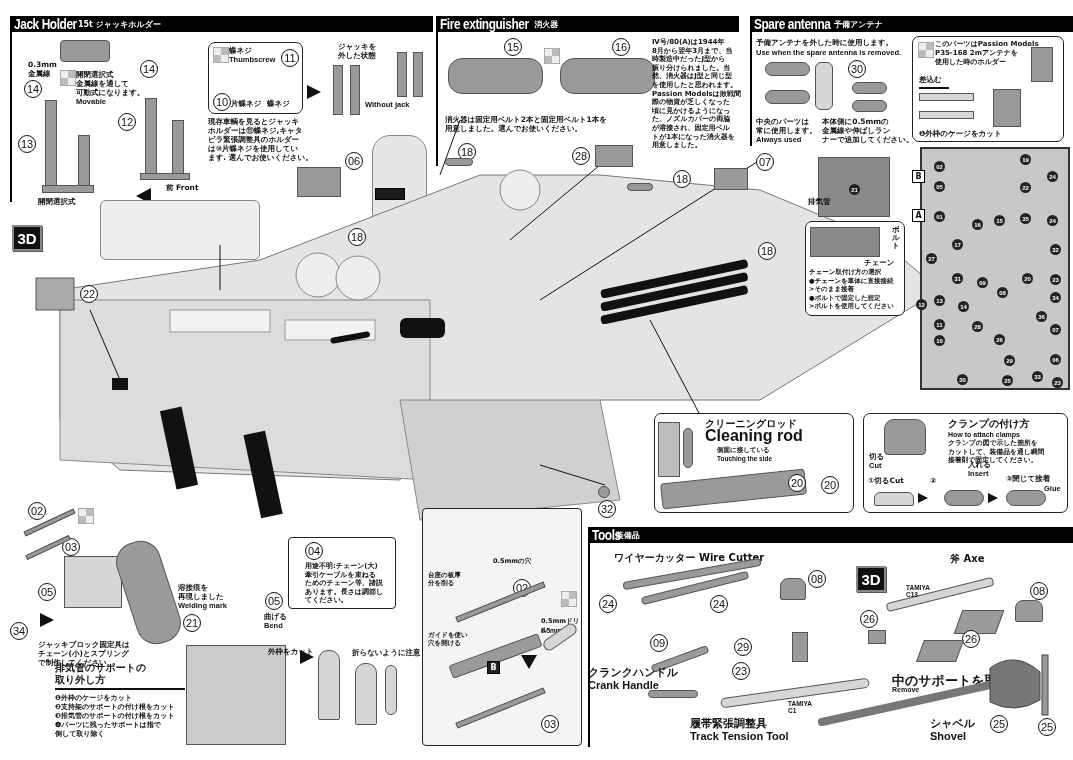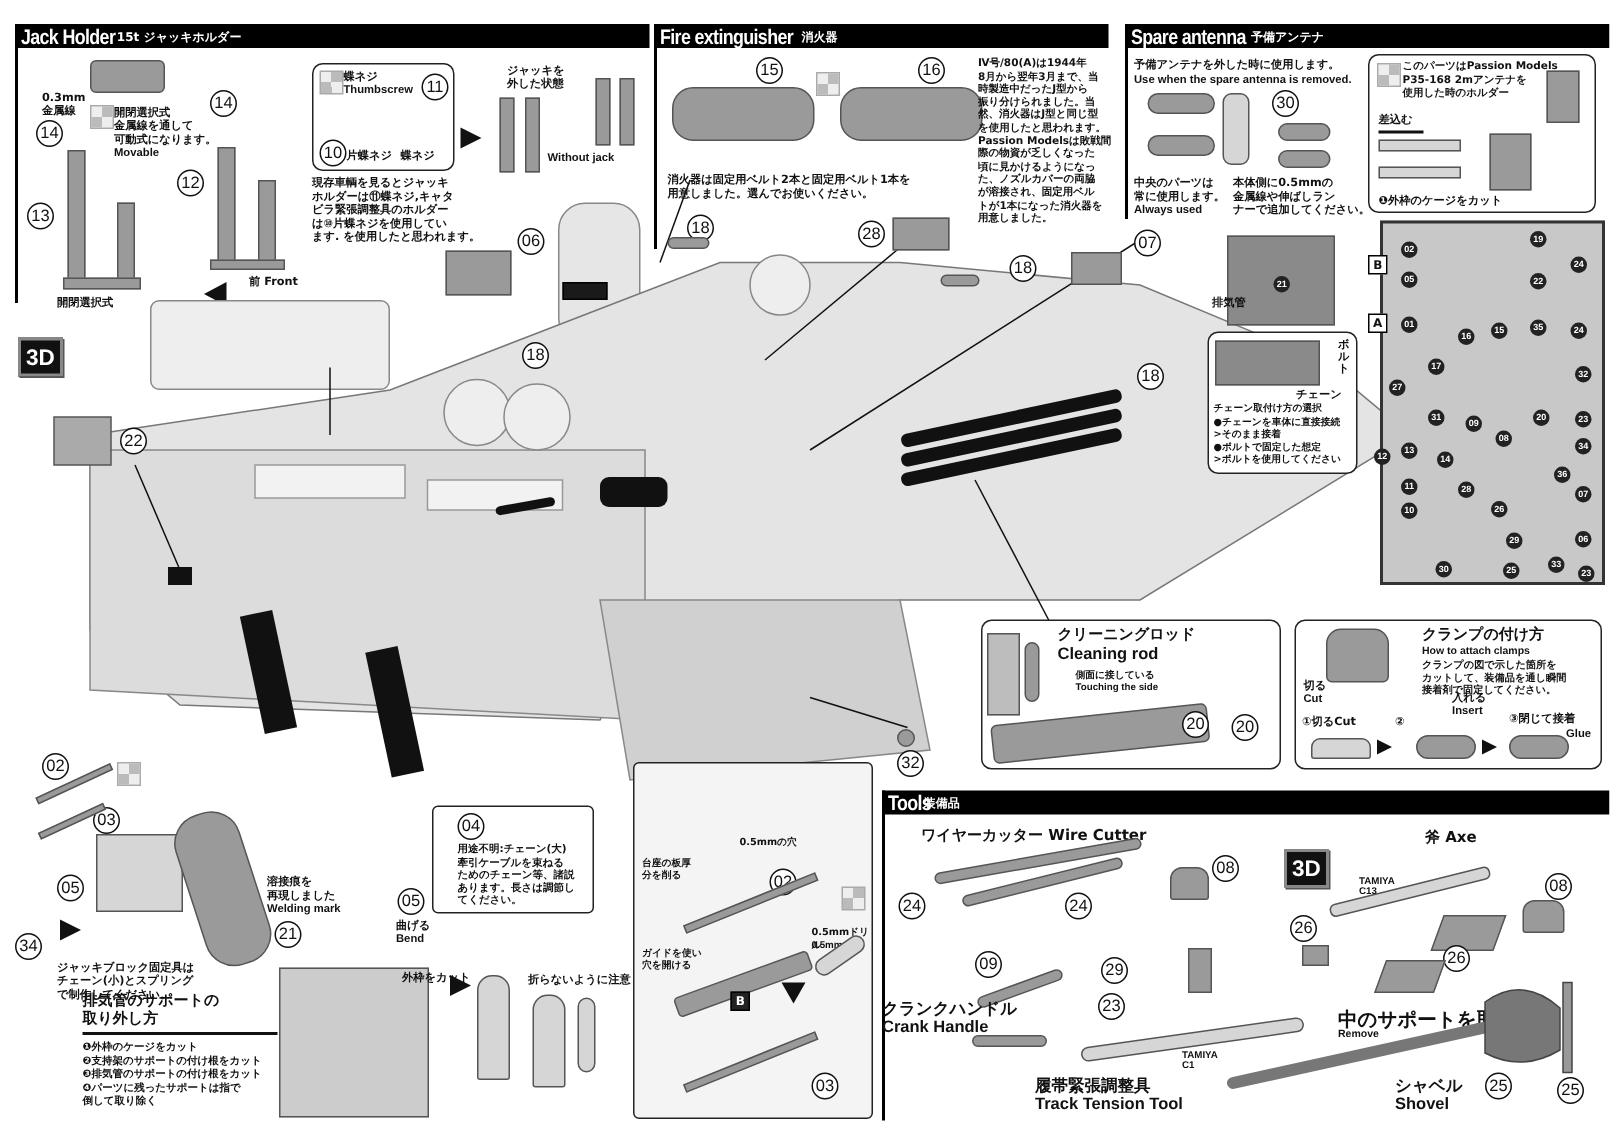--- a/index.html
+++ b/index.html
@@ -84,21 +84,21 @@
   <div class="txt en" style="left:20px;top:12px;">Thumbscrew</div>
   <div class="num" style="left:72px;top:6px;">11</div>
   <div class="num" style="left:4px;top:50px;">10</div>
   <div class="txt" style="left:22px;top:56px;">片蝶ネジ</div>
   <div class="txt" style="left:58px;top:56px;">蝶ネジ</div>
 </div>
 <div class="txt" style="left:208px;top:117px;">現存車輌を見るとジャッキ
 ホルダーは⑪蝶ネジ,キャタ
 ビラ緊張調整具のホルダー
 は⑩片蝶ネジを使用してい
-ます. を使用したと思われます。</div>
+ます. 選んでお使いください。</div>
 <div class="arrow-r" style="left:307px;top:85px;"></div>
 <div class="txt" style="left:338px;top:42px;">ジャッキを
 外した状態</div>
 <div class="part" style="left:333px;top:65px;width:10px;height:50px;"></div>
 <div class="part" style="left:350px;top:65px;width:10px;height:50px;"></div>
 <div class="part" style="left:397px;top:52px;width:10px;height:45px;"></div>
 <div class="part" style="left:413px;top:52px;width:10px;height:45px;"></div>
 <div class="txt en" style="left:365px;top:100px;">Without jack</div>
 
 <div class="num" style="left:504px;top:38px;">15</div>
@@ -248,21 +248,21 @@
   <div class="pm-n" style="left:130px;top:228px;">23</div>
 </div>
 <div class="sq w" style="left:912px;top:170px;">B</div>
 <div class="sq w" style="left:912px;top:209px;">A</div>
 <div class="txt" style="left:1000px;top:415px;font-size:10px;margin-left:36px;">パーツ配置図</div>
 
 <div class="box" style="left:654px;top:413px;width:200px;height:100px;">
   <div class="part lt" style="left:3px;top:8px;width:22px;height:55px;background:#bdbdbd;"></div>
   <div class="part" style="left:28px;top:14px;width:10px;height:40px;border-radius:5px;"></div>
   <div class="txt" style="left:50px;top:4px;font-size:10px;line-height:11px;">クリーニングロッド</div>
-  <div class="txt en" style="left:50px;top:16px;font-size:11px;line-height:12px;">Cleaning rod</div>
+  <div class="txt en" style="left:50px;top:16px;font-size:16px;line-height:12px;">Cleaning rod</div>
   <div class="txt" style="left:62px;top:32px;font-size:6.5px;">側面に接している</div>
   <div class="txt en" style="left:62px;top:40px;font-size:6.5px;">Touching the side</div>
   <div class="part" style="left:6px;top:62px;width:145px;height:26px;border-radius:4px;transform:rotate(-6deg);"></div>
   <div class="num" style="left:166px;top:62px;">20</div>
 </div>
 
 <div class="box" style="left:863px;top:413px;width:205px;height:100px;">
   <div class="part" style="left:20px;top:5px;width:42px;height:36px;border-radius:10px 10px 4px 4px;"></div>
   <div class="txt" style="left:5px;top:38px;">切る</div>
   <div class="txt en" style="left:5px;top:47px;">Cut</div>
@@ -313,21 +313,21 @@
 あります。長さは調節し
 てください。</div>
 </div>
 
 <div class="txt" style="left:55px;top:662px;font-size:10px;line-height:12px;">排気管のサポートの
 取り外し方</div>
 <div style="position:absolute;left:55px;top:688px;width:130px;height:2px;background:#111;"></div>
 <div class="txt" style="left:55px;top:694px;font-size:7px;line-height:9px;">❶外枠のケージをカット</div>
 <div class="txt" style="left:55px;top:703px;font-size:7px;line-height:9px;">❷支持架のサポートの付け根をカット</div>
 <div class="txt" style="left:55px;top:712px;font-size:7px;line-height:9px;">❸排気管のサポートの付け根をカット</div>
-<div class="txt" style="left:55px;top:721px;font-size:7px;line-height:9px;">❹パーツに残ったサポートは指で
+<div class="txt" style="left:55px;top:721px;font-size:7px;line-height:9px;font-family:Liberation Serif, serif;">❹パーツに残ったサポートは指で
   倒して取り除く</div>
 
 <div class="part lt" style="left:186px;top:645px;width:100px;height:100px;background:#ccc;"></div>
 <div class="txt" style="left:268px;top:647px;">外枠をカット</div>
 <div class="arrow-r" style="left:300px;top:650px;"></div>
 <div class="part lt" style="left:318px;top:650px;width:22px;height:70px;border-radius:10px 10px 2px 2px;"></div>
 <div class="part lt" style="left:355px;top:663px;width:22px;height:62px;border-radius:10px 10px 2px 2px;"></div>
 <div class="txt" style="left:352px;top:648px;">折らないように注意</div>
 <div class="part lt" style="left:385px;top:665px;width:12px;height:50px;border-radius:6px;"></div>
 

